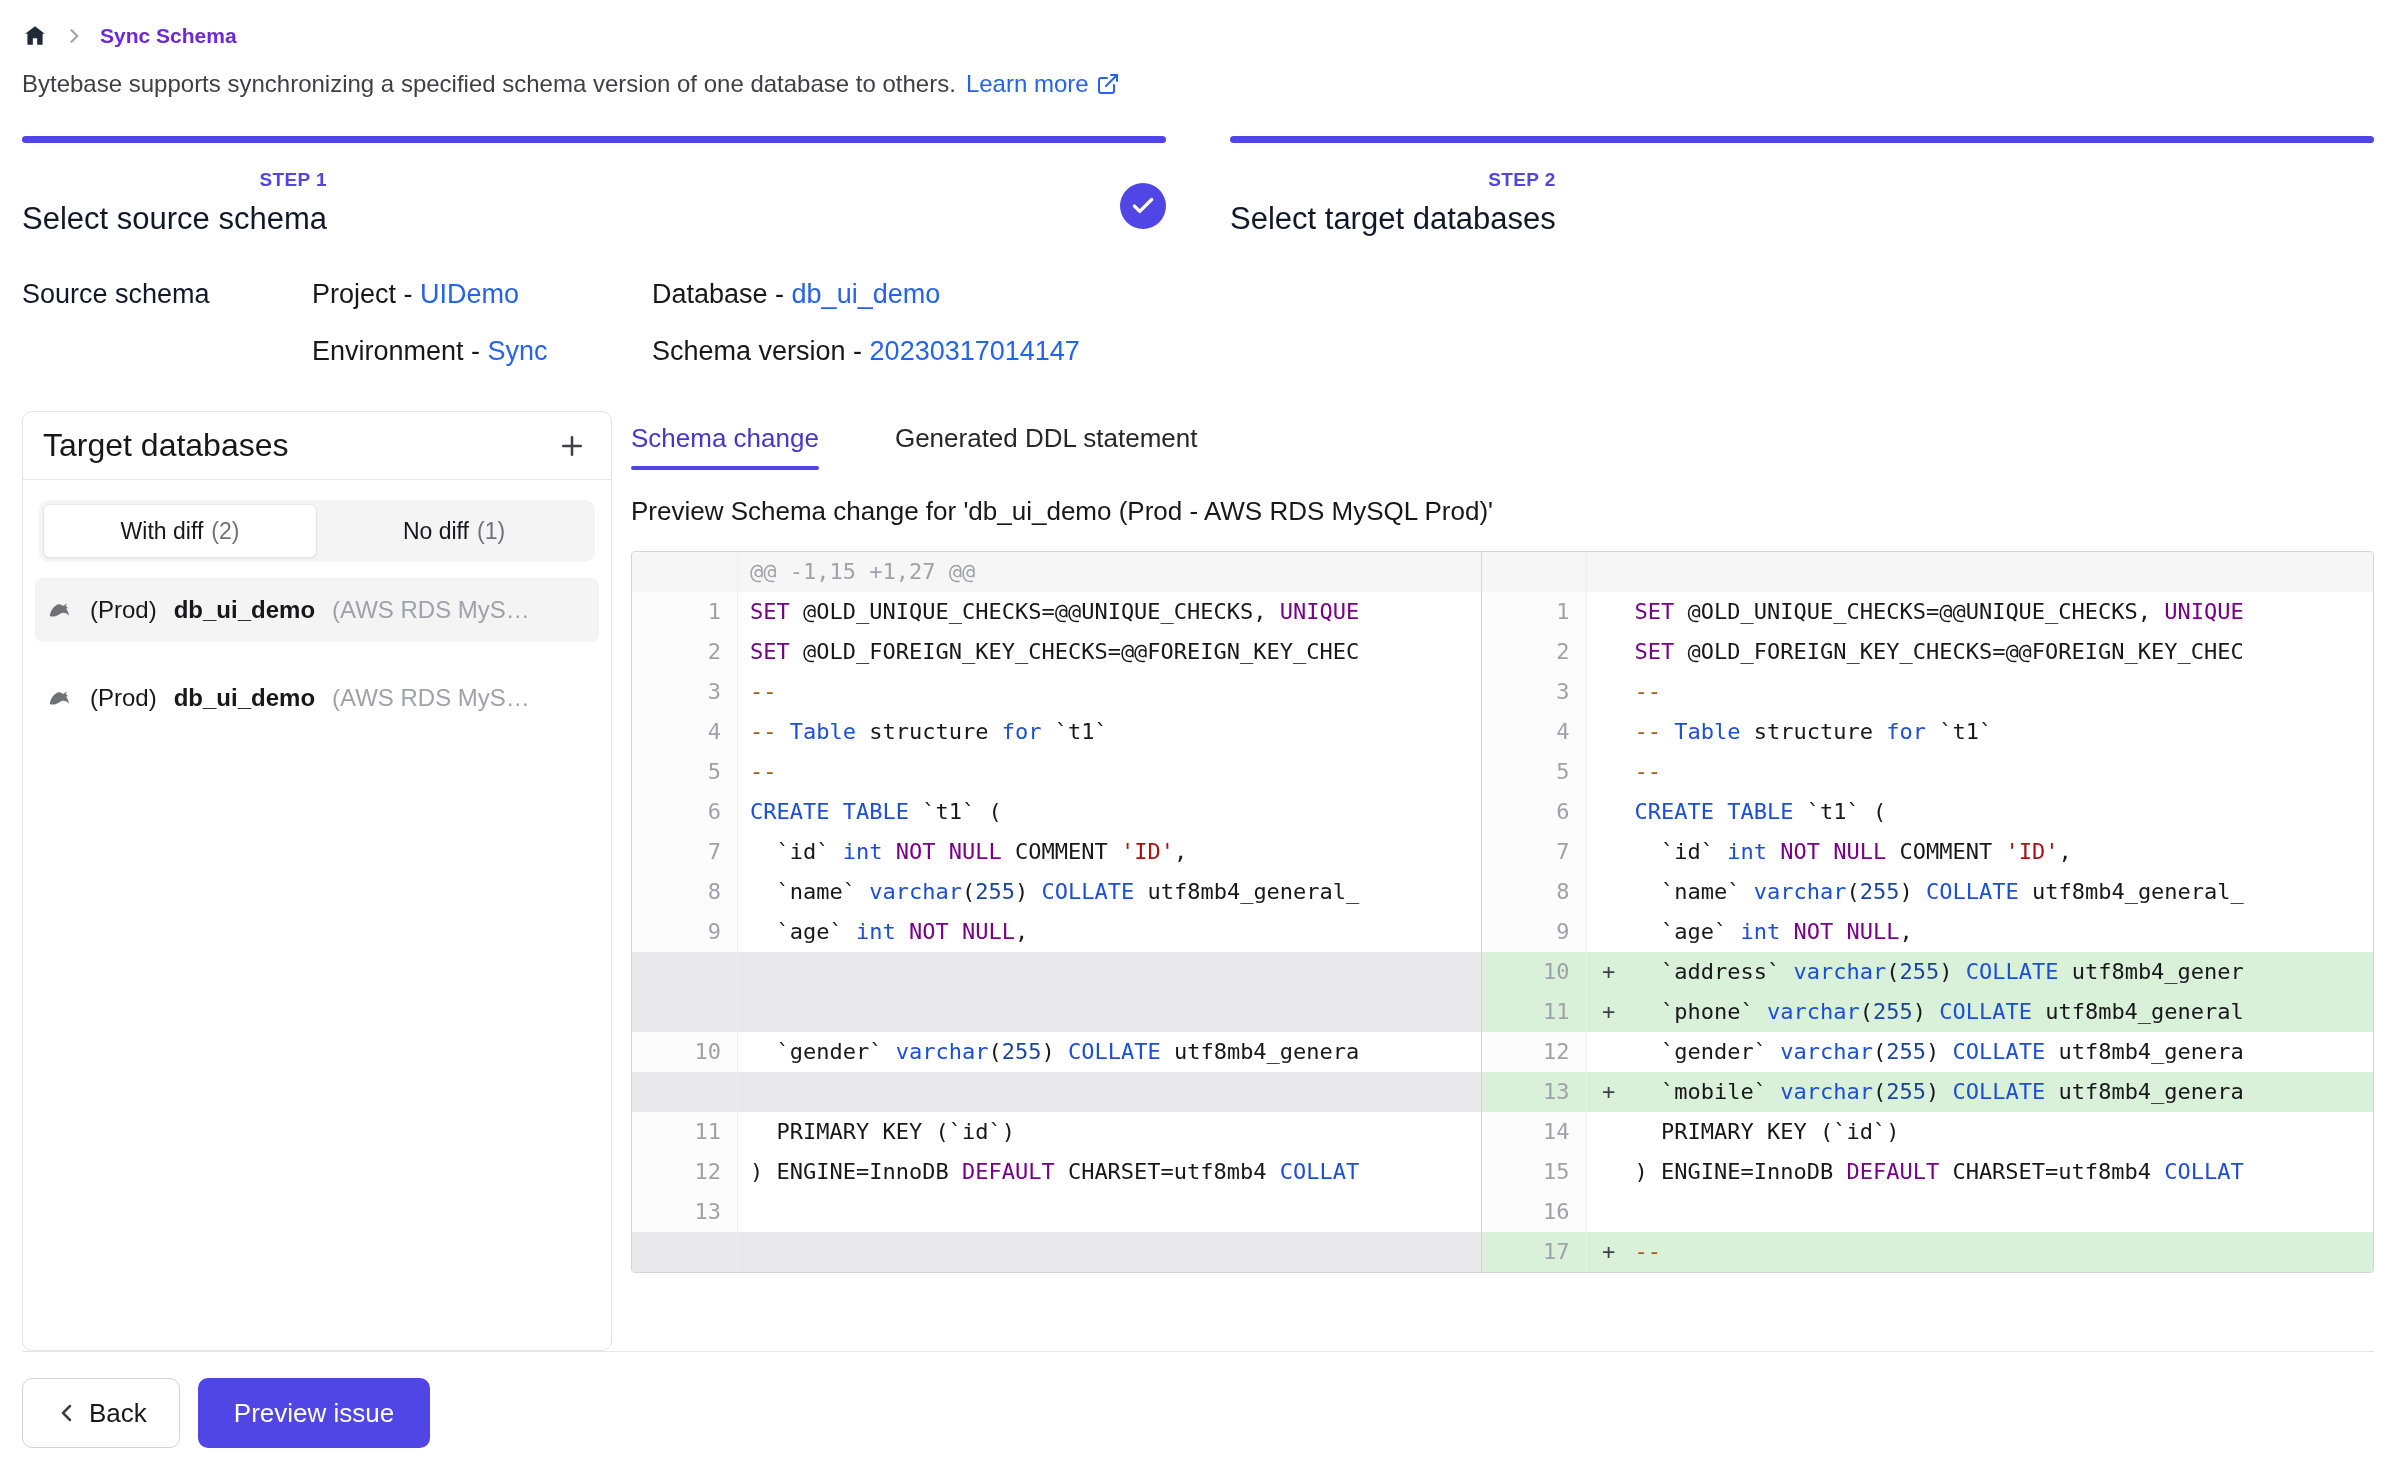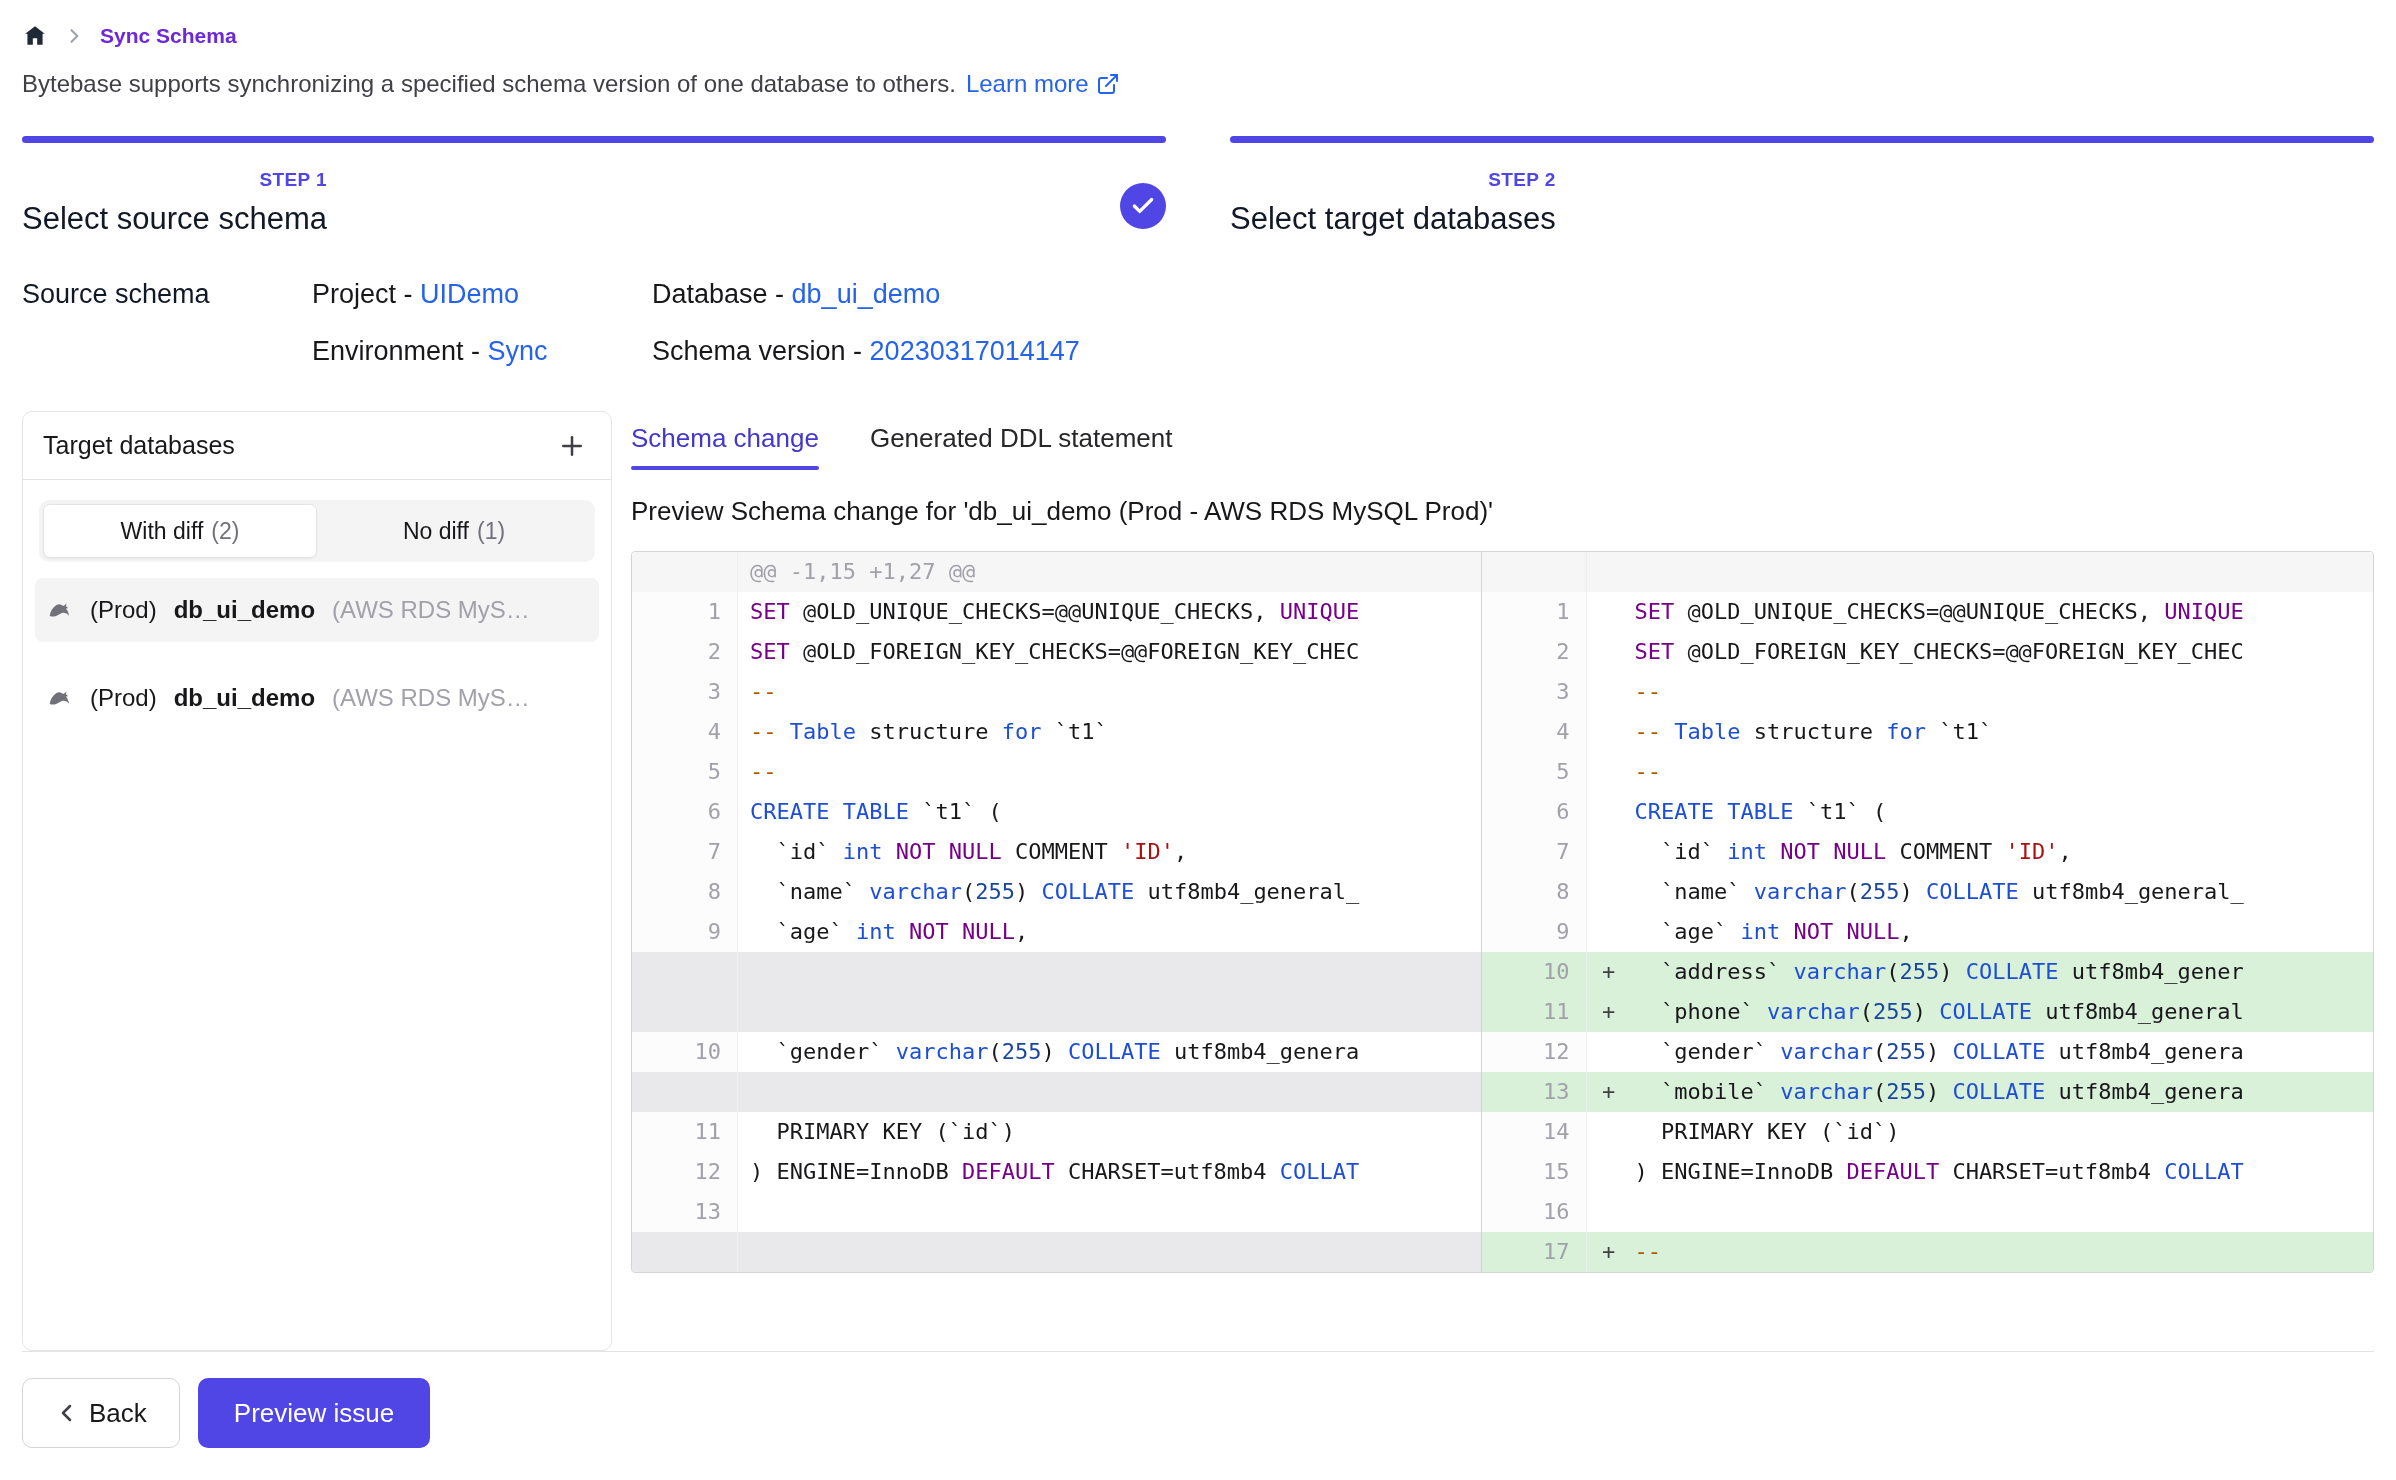--- a/index.html
+++ b/index.html
@@ -21,35 +21,35 @@
   .step-title{margin-top:10px;font-size:31px;font-weight:500;color:#111827;}
   .step-check{width:46px;height:46px;border-radius:50%;background:var(--accent);display:flex;align-items:center;justify-content:center;margin-top:14px;flex-shrink:0;}
 
   .source-grid{display:grid;grid-template-columns:290px 340px 1fr;row-gap:26px;margin-top:42px;font-size:27px;align-items:center;}
   .src-label{font-weight:500;color:#111827;}
   .f-link{color:var(--link);cursor:pointer;text-decoration:none;}
 
   .content{display:flex;margin-top:44px;align-items:flex-start;}
   .target-panel{width:590px;height:940px;border:1px solid #e4e4e7;border-radius:10px;flex-shrink:0;overflow:hidden;background:#fff;}
   .panel-header{height:68px;display:flex;align-items:center;justify-content:space-between;padding:0 20px;border-bottom:1px solid #e4e4e7;}
-  .panel-title{font-size:25px;font-weight:500;}
+  .panel-title{font-size:32px;font-weight:500;}
   .plus-btn{background:none;border:none;cursor:pointer;display:flex;padding:4px;}
   .toggle{margin:20px 16px 0;background:#f4f4f5;border-radius:10px;padding:4px;display:flex;height:62px;text-align:right;}
   .toggle-tab{flex:1;display:flex;align-items:center;justify-content:center;gap:8px;font-size:23px;border-radius:7px;cursor:pointer;color:#18181b;border:1px solid transparent;}
   .toggle-tab .t-count{color:#71717a;}
   .toggle-tab.active{background:#fff;border:1px solid #e4e4e7;box-shadow:0 1px 2px rgba(0,0,0,.05);}
   .db-list{margin-top:16px;padding:0 12px;}
   .db-item{height:64px;display:flex;align-items:center;gap:17px;padding:0 12px;border-radius:8px;margin-bottom:24px;cursor:pointer;font-size:24px;white-space:nowrap;overflow:hidden;}
   .db-item.selected{background:#f4f4f5;}
   .db-icon{display:flex;flex-shrink:0;}
   .db-name{font-weight:600;}
   .db-instance{color:#a1a1aa;overflow:hidden;text-overflow:ellipsis;}
 
   .main{flex:1;margin-left:19px;min-width:0;}
-  .main-tabs{display:flex;gap:51px;padding-top:12px;}
+  .main-tabs{display:flex;gap:76px;padding-top:12px;}
   .tab{font-size:26px;color:#27272a;padding-bottom:16px;position:relative;cursor:pointer;}
   .tab.active{color:#4338ca;font-weight:500;}
   .tab.active::after{content:"";position:absolute;left:0;right:0;bottom:0;height:4px;border-radius:2px;background:var(--accent);}
   .preview-title{margin-top:26px;font-size:26px;color:#18181b;}
 
   .diff{margin-top:24px;border:1px solid #d4d4d8;border-radius:4px;overflow:hidden;background:#fff;}
   .diff-row{display:grid;grid-template-columns:106px minmax(0,1fr) 106px 44px minmax(0,1fr);height:40px;}
   .diff-row>div{line-height:40px;font-family:"DejaVu Sans Mono",monospace;font-size:22px;white-space:pre;overflow:hidden;}
   .gut{color:#a1a1aa;text-align:right;padding-right:16px;font-size:21px;background:#fcfcfc;border-right:1px solid #eeeef0;}
   .gut.r{border-left:1px solid #d4d4d8;}

